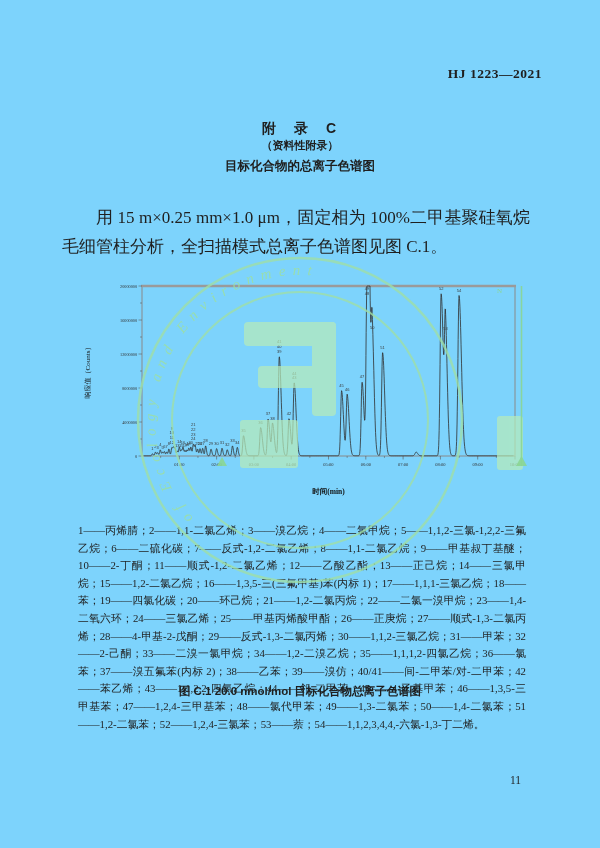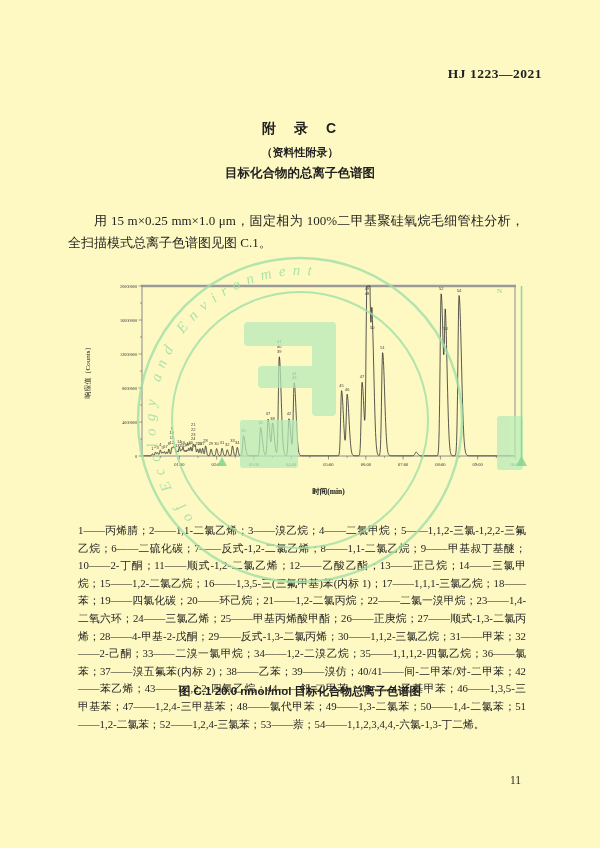--- a/index.html
+++ b/index.html
@@ -1,24 +1,24 @@
 <!DOCTYPE html>
 <html><head>
 <meta charset="utf-8">
 <style>
   html,body{margin:0;padding:0;background:#e8e8e8;}
-  .page{position:relative;width:600px;height:848px;background:#fef9c3;overflow:hidden;
+  .page{position:relative;width:600px;height:848px;background:#7dd3fc;overflow:hidden;
         font-family:"Liberation Serif",serif;color:#1f1f1f;margin:0 auto;box-shadow:0 0 4px rgba(0,0,0,.3);}
   .std-code{position:absolute;top:66px;right:58px;font-size:13.5px;font-weight:bold;letter-spacing:.5px;}
   .title-block{position:absolute;top:120px;left:0;right:0;text-align:center;
                font-family:"Liberation Sans",sans-serif;}
-  .title-block .t1{font-size:14px;font-weight:bold;letter-spacing:2px;margin-bottom:7px;}
+  .title-block .t1{font-size:14px;font-weight:bold;letter-spacing:2px;}
   .title-block .t2{font-size:11px;font-weight:bold;margin-bottom:5px;}
   .title-block .t3{font-size:12.5px;font-weight:bold;}
-  .intro{position:absolute;top:204px;left:62px;right:70px;margin:6px;font-size:13px;
+  .intro{position:absolute;top:204px;left:62px;right:70px;margin:0;font-size:17px;
          line-height:1.7;text-align:justify;text-indent:2em;}
   .chart-wrap{position:absolute;top:268px;left:77px;width:460px;height:235px;}
   .chart-wrap svg{display:block;width:460px;height:235px;}
   .legend{position:absolute;top:506px;left:62px;right:58px;margin:16px;font-size:10.8px;
           line-height:1.63;text-align:justify;}
   .caption{position:absolute;top:684px;left:0;right:0;text-align:center;
            font-family:"Liberation Sans",sans-serif;font-size:11.5px;font-weight:bold;}
   .pageno{position:absolute;top:774px;left:510px;font-size:11.5px;}
   .watermark{position:absolute;inset:0;width:600px;height:848px;pointer-events:none;z-index:5;}
   

